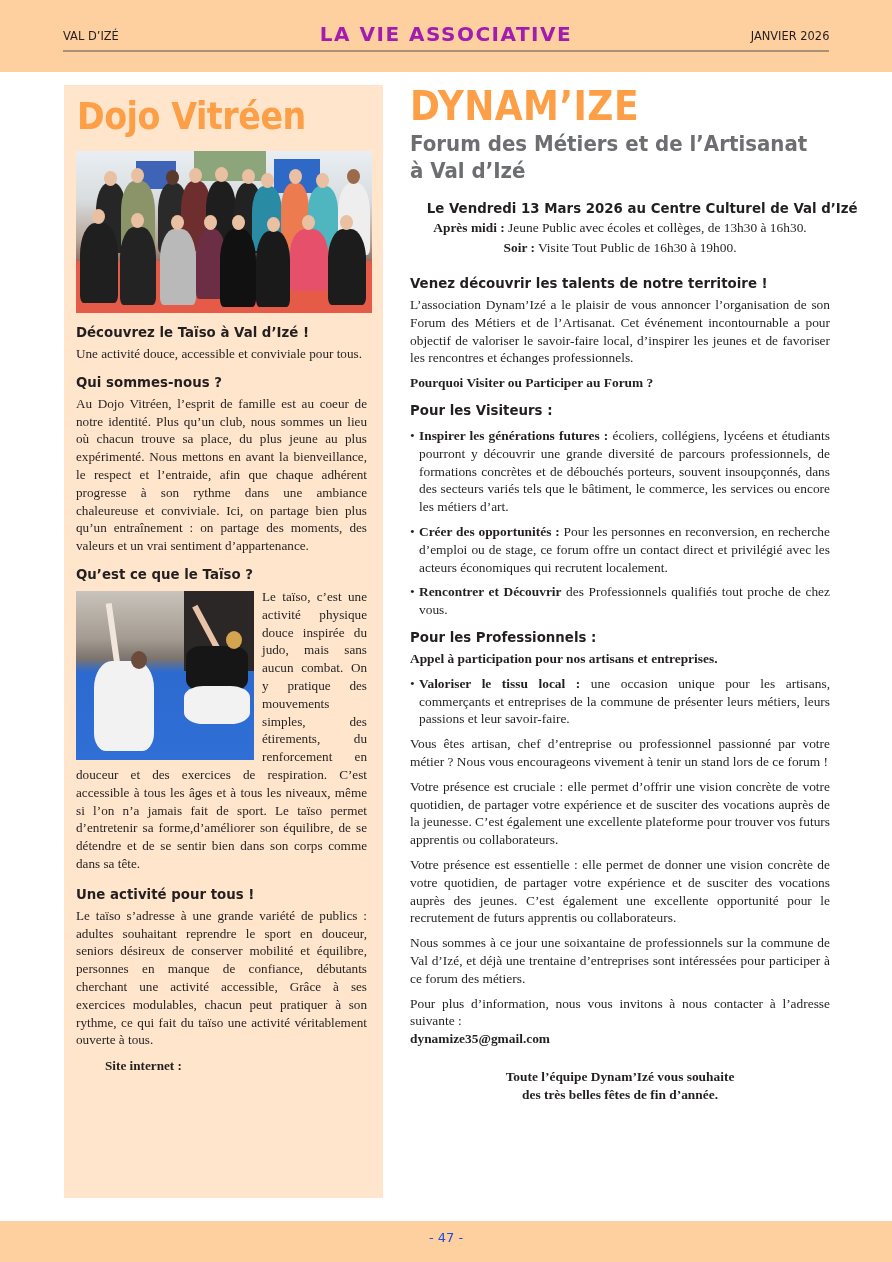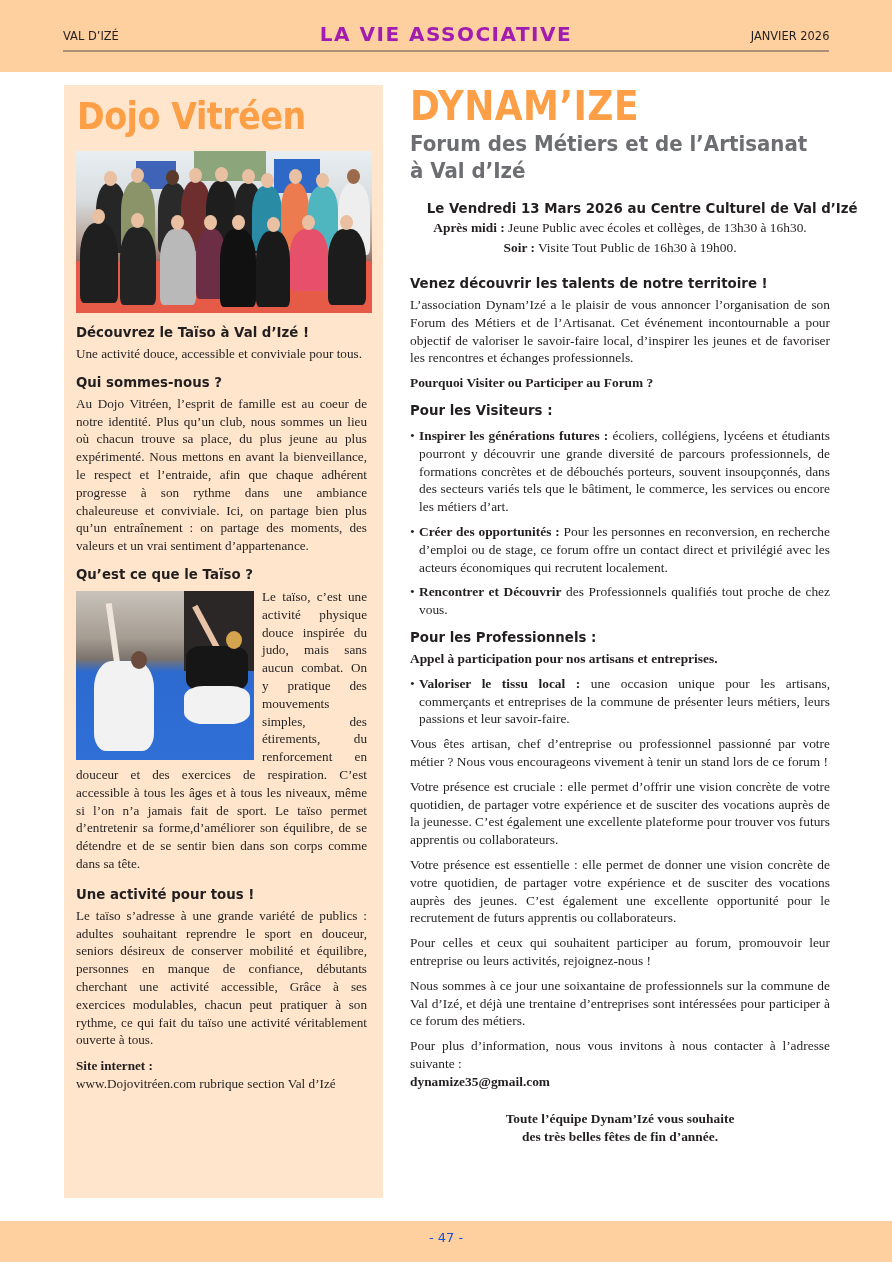--- a/index.html
+++ b/index.html
@@ -80,21 +80,21 @@
   .taiso-photo .fig1 { position: absolute; left: 18px; top: 70px; width: 60px; height: 90px; background: #f2f2f2; border-radius: 30% 30% 20% 20%; }
   .taiso-photo .fig2 { position: absolute; left: 110px; top: 55px; width: 62px; height: 45px; background: #161616; border-radius: 25%; }
   .taiso-photo .fig2b { position: absolute; left: 108px; top: 95px; width: 66px; height: 38px; background: #f2f2f2; border-radius: 30%; }
   .taiso-photo .h1 { position: absolute; left: 55px; top: 60px; width: 16px; height: 18px; background: #6b4b3b; border-radius: 50%; }
   .taiso-photo .h2 { position: absolute; left: 150px; top: 40px; width: 16px; height: 18px; background: #d4a44f; border-radius: 50%; }
   .taiso-photo .arm1 { position: absolute; left: 34px; top: 12px; width: 6px; height: 62px; background: #f1e6dc; transform: rotate(-8deg); }
   .taiso-photo .arm2 { position: absolute; left: 128px; top: 12px; width: 6px; height: 52px; background: #e8c3a7; transform: rotate(-28deg); }
   .clear { clear: both; }
 
   .contact-block { margin-top: 8px; }
-  .contact-line { font-family: "Liberation Serif", serif; font-size: 13.2px; line-height: 18px; color: #231f20; white-space: nowrap; }
+  .contact-line { font-family: "Liberation Serif", serif; font-size: 13.2px; line-height: 18px; color: #231f20; white-space: nowrap; margin-left: 29px; }
   .contact-line b { font-weight: bold; }
 
   
   .right-col { position: absolute; left: 410px; top: 85px; width: 420px; }
   .dyn-title {
     font-family: "DejaVu Sans", sans-serif; font-weight: bold; font-size: 40px;
     color: #fd9f46; line-height: 42px; letter-spacing: 0.5px;
     transform: scaleX(0.9); transform-origin: left center; white-space: nowrap;
   }
   .dyn-subtitle {
@@ -213,21 +213,20 @@
     </div>
   </div>
 
   <div class="lp-gap" style="margin-top:11px;">
     <div class="sub-head">Une activité pour tous !</div>
     <p class="body-text lp-para">Le taïso s’adresse à une grande variété de publics : adultes souhaitant reprendre le sport en douceur, seniors désireux de conserver mobilité et équilibre, personnes en manque de confiance, débutants cherchant une activité accessible, Grâce à ses exercices modulables, chacun peut pratiquer à son rythme, ce qui fait du taïso une activité véritablement ouverte à tous.</p>
   </div>
 
   <div class="contact-block">
     <div class="contact-line"><b>Site internet :</b></div>
-    <div class="contact-line">www.Dojovitréen.com  rubrique section Val d’Izé</div>
   </div>
 </div>
 
 <div class="right-col">
   <div class="dyn-title">DYNAM’IZE</div>
   <div class="dyn-subtitle">Forum des Métiers et de l’Artisanat</div>
   <div class="dyn-subtitle" style="margin-top:0;">à Val d’Izé</div>
 
   <div class="event-line">Le Vendredi 13 Mars 2026 au Centre Culturel de Val d’Izé</div>
   <div class="center-line">
@@ -255,21 +254,20 @@
 
   <div class="rc-head mt8">Pour les Professionnels :</div>
   <p class="rc-text rc-bold mt3">Appel à participation pour nos artisans et entreprises.</p>
   <div class="rc-text bullet mt4">
     <b>Valoriser le tissu local :</b><span> une occasion unique pour les artisans, commerçants et entreprises de la commune de présenter leurs métiers, leurs passions et leur savoir-faire.</span>
   </div>
 
   <p class="rc-text mt4">Vous êtes artisan, chef d’entreprise ou professionnel passionné par votre métier ? Nous vous encourageons vivement à tenir un stand lors de ce forum !</p>
   <p class="rc-text mt4">Votre présence est cruciale : elle permet d’offrir une vision concrète de votre quotidien, de partager votre expérience et de susciter des vocations auprès de la jeunesse. C’est également une excellente plateforme pour trouver vos futurs apprentis ou collaborateurs.</p>
   <p class="rc-text mt4">Votre présence est essentielle : elle permet de donner une vision concrète de votre quotidien, de partager votre expérience et de susciter des vocations auprès des jeunes. C’est également une excellente opportunité pour le recrutement de futurs apprentis ou collaborateurs.</p>
-  <p class="rc-text mt4">Pour celles et ceux qui souhaitent participer au forum, promouvoir leur entreprise ou leurs activités, rejoignez-nous !</p>
   <p class="rc-text mt4">Nous sommes à ce jour une soixantaine de professionnels sur la commune de Val d’Izé, et déjà une trentaine d’entreprises sont intéressées pour participer à ce forum des métiers.</p>
   <p class="rc-text mt4">Pour plus d’information, nous vous invitons à nous contacter à l’adresse suivante :</p>
   <p class="rc-text rc-bold">dynamize35@gmail.com</p>
 
   <div class="closing mt20">Toute l’équipe Dynam’Izé vous souhaite</div>
   <div class="closing">des très belles fêtes de fin d’année.</div>
 </div>
 
 <div class="footer-band">
   <div class="page-number">- 47 -</div>

